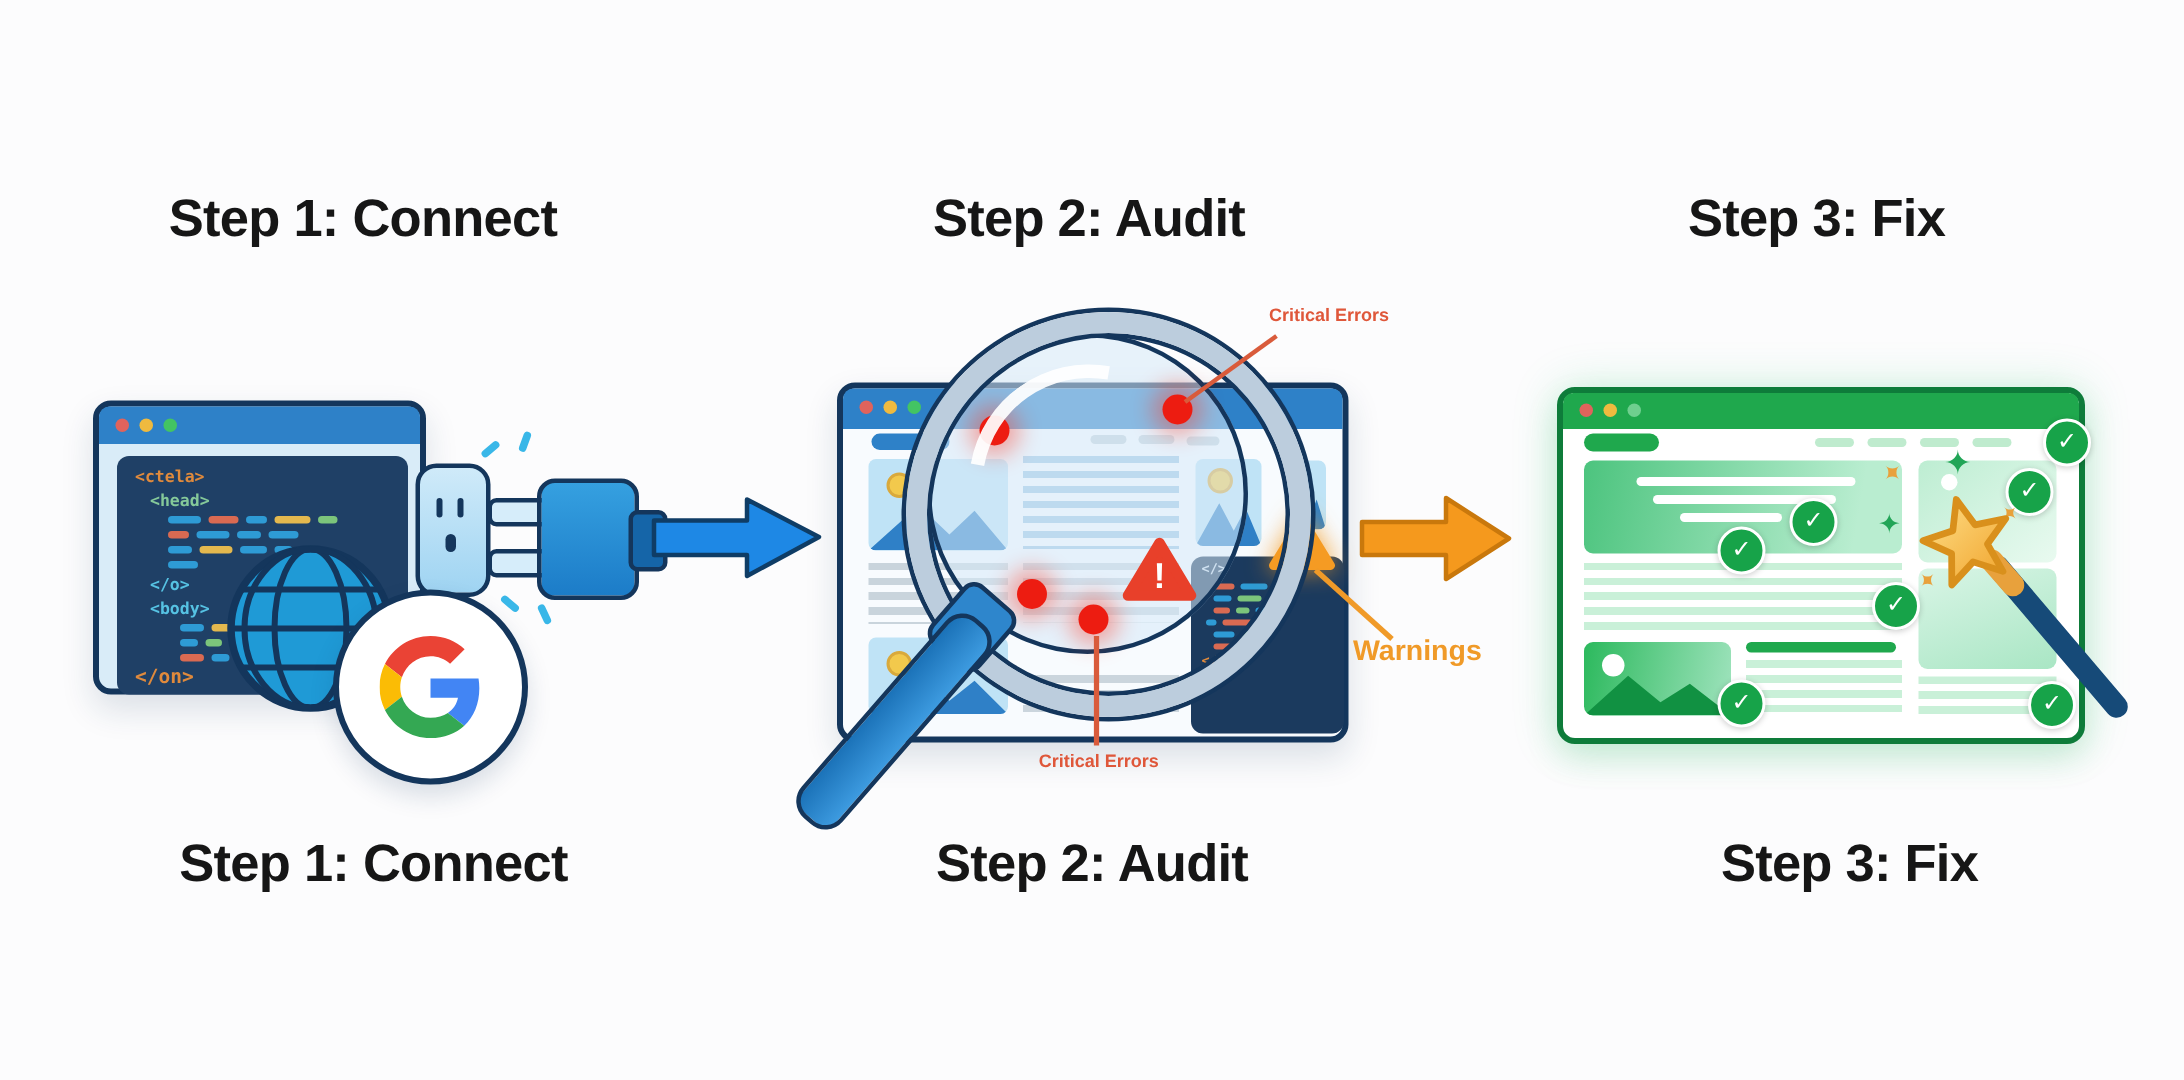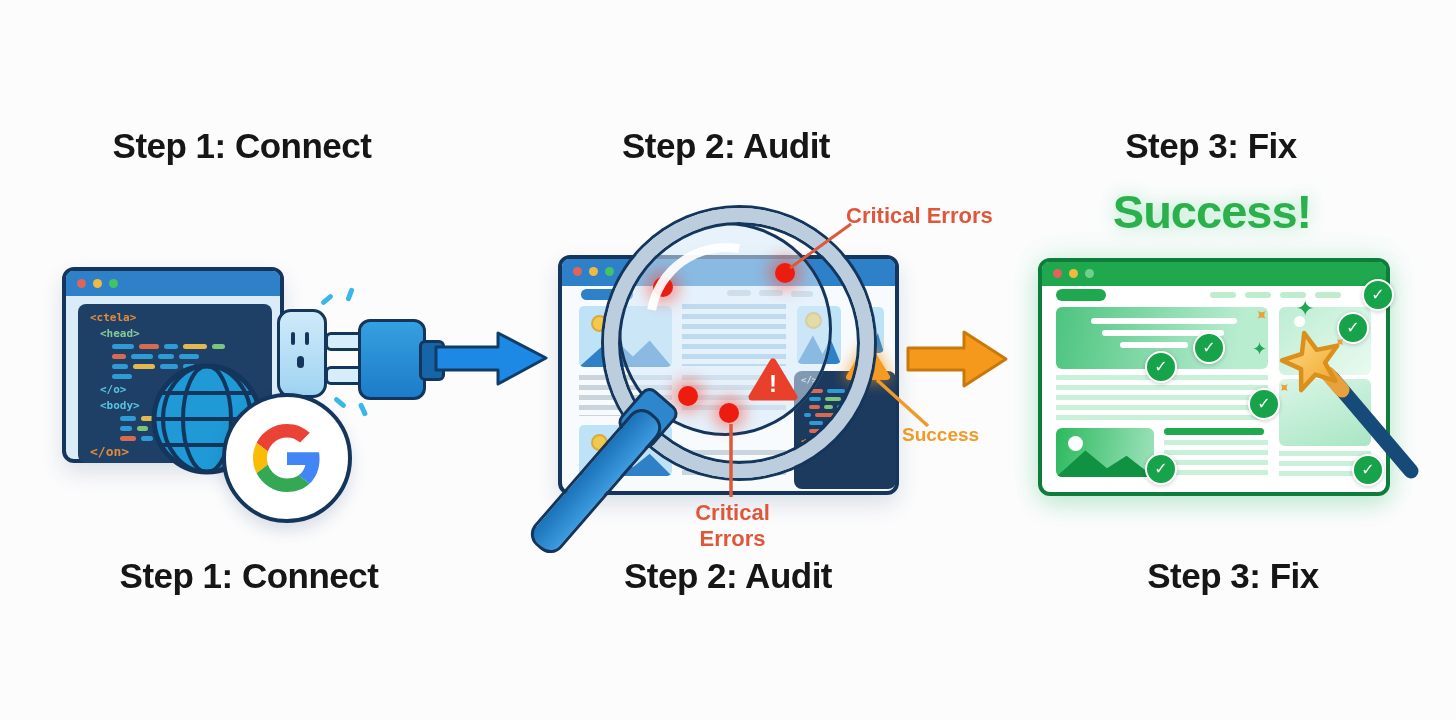--- a/index.html
+++ b/index.html
@@ -66,21 +66,21 @@
 
   
   .check{position:absolute;width:28px;height:28px;border-radius:50%;background:var(--green-check);
          border:2.5px solid #ffffff;box-shadow:0 1px 4px rgba(0,0,0,.2);display:flex;align-items:center;justify-content:center;
          color:#fff;font-weight:bold;font-size:16px;line-height:1;}
   .spark{position:absolute;font-size:16px;line-height:1;}
   .spark-gold{color:#E8A13C;} .spark-green{color:#21A557;}
 
   
   .anno{position:absolute;font-weight:bold;}
-  .anno-red{color:var(--lbl-red);font-size:22px;}
+  .anno-red{color:var(--lbl-red);font-size:12px;}
   .anno-orange{color:var(--lbl-orange);font-size:19px;}
 
   .success{position:absolute;left:1040px;top:184px;width:344px;text-align:center;
            font-size:47px;font-weight:800;color:var(--success);letter-spacing:-1px;
            text-shadow:0 0 18px rgba(62,205,115,.45);}
 
   .plug-spark{position:absolute;width:14px;height:5px;border-radius:3px;background:#39B7E8;}
 </style>
 </head>
 <body>
@@ -287,27 +287,26 @@
   <div class="handle"></div>
 
   <svg class="abs" style="left:600px;top:195px;" width="420" height="330" viewBox="0 0 420 330">
     <line x1="190" y1="73" x2="251" y2="29" stroke="#D95B3B" stroke-width="3"></line>
     <line x1="131" y1="229" x2="131" y2="302" stroke="#D95B3B" stroke-width="3.5"></line>
     <line x1="277" y1="185" x2="328" y2="231" stroke="#F09A28" stroke-width="3.5"></line>
   </svg>
 
   <div class="anno anno-red" style="left:846px;top:203px;">Critical Errors</div>
   <div class="anno anno-red" style="left:660px;top:500px;width:145px;text-align:center;">Critical Errors</div>
-  <div class="anno anno-orange" style="left:902px;top:424px;">Success</div>
+  <div class="anno anno-orange" style="left:902px;top:424px;">Warnings</div>
 
   <svg class="abs" style="left:906px;top:328px;" width="104" height="62" viewBox="0 0 104 62">
     <polygon points="2,20 58,20 58,4 100,31 58,58 58,42 2,42" fill="var(--arrow-orange)" stroke="var(--arrow-orange-dk)" stroke-width="3" stroke-linejoin="round"></polygon>
   </svg>
 
-  <div class="success">Success!</div>
 
   <div class="win" style="left:1038px;top:258px;width:344px;height:230px;background:#ffffff;
        border-color:var(--green-border);box-shadow:0 0 30px rgba(46,204,113,.22),0 10px 22px rgba(23,163,73,.15);">
     <div class="titlebar" style="background:var(--green-bar);height:24px;">
       <span class="tl-dots" style="top:7px;">
           <i class="d-red"></i>
           <i class="d-yel"></i>
           <i style="background:#6FCF8F;"></i>
         </span>
     </div>

